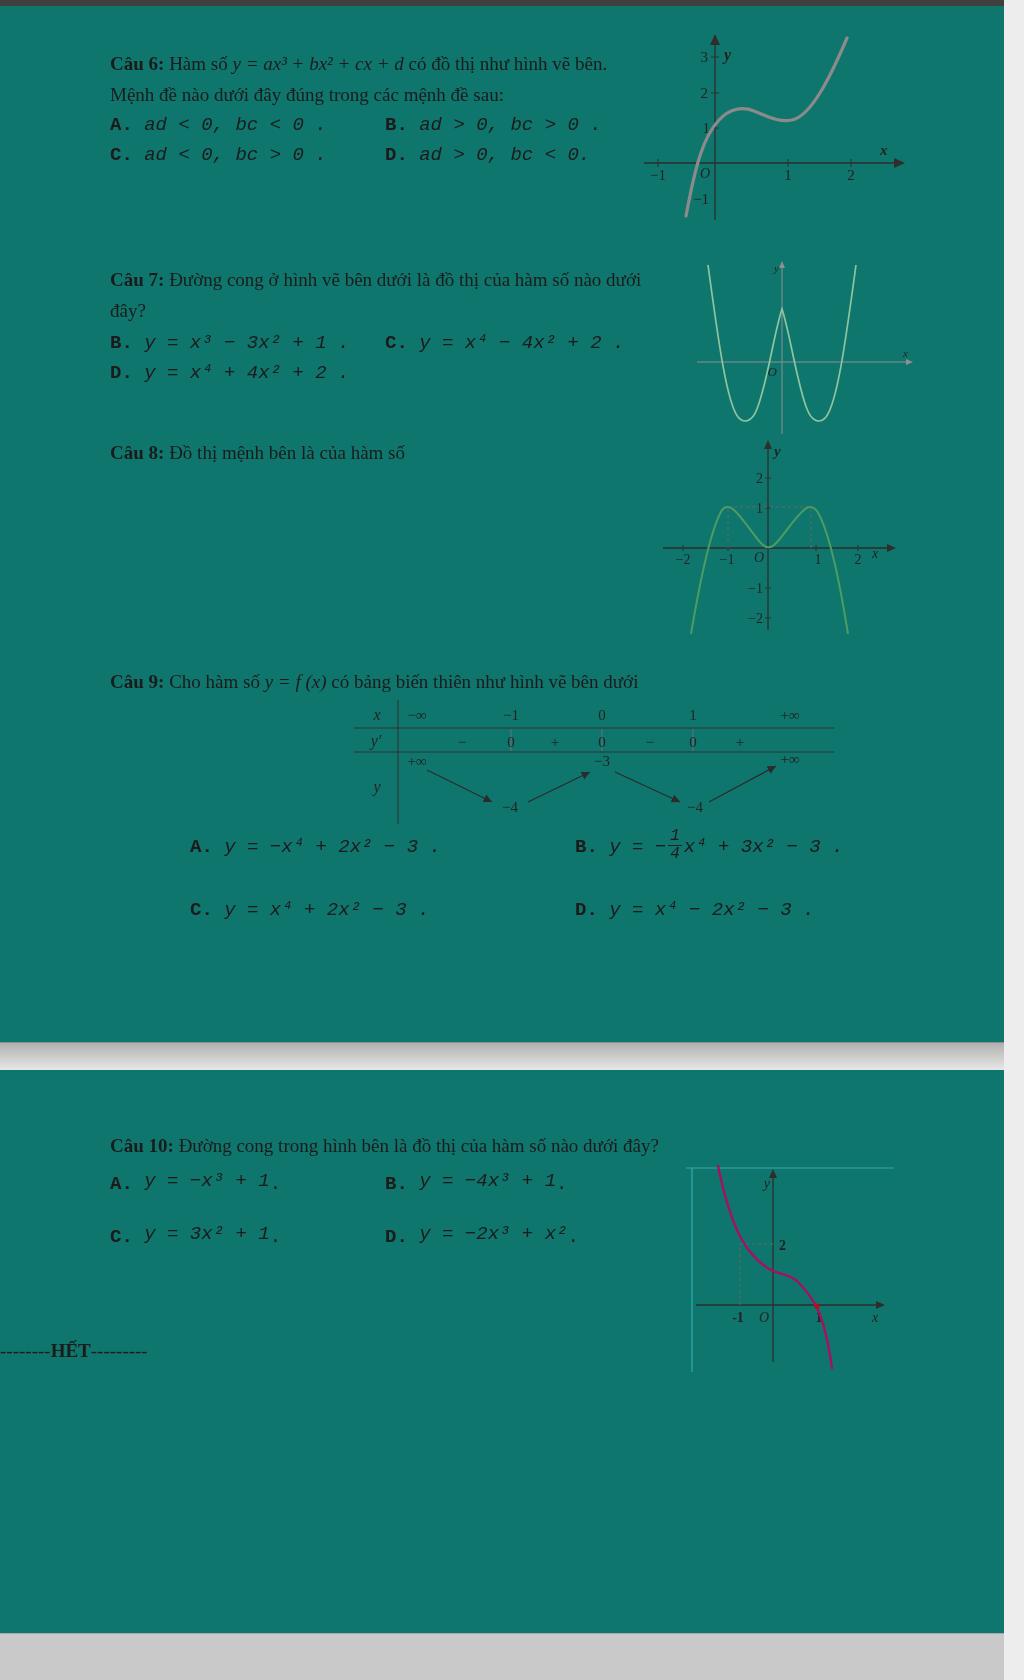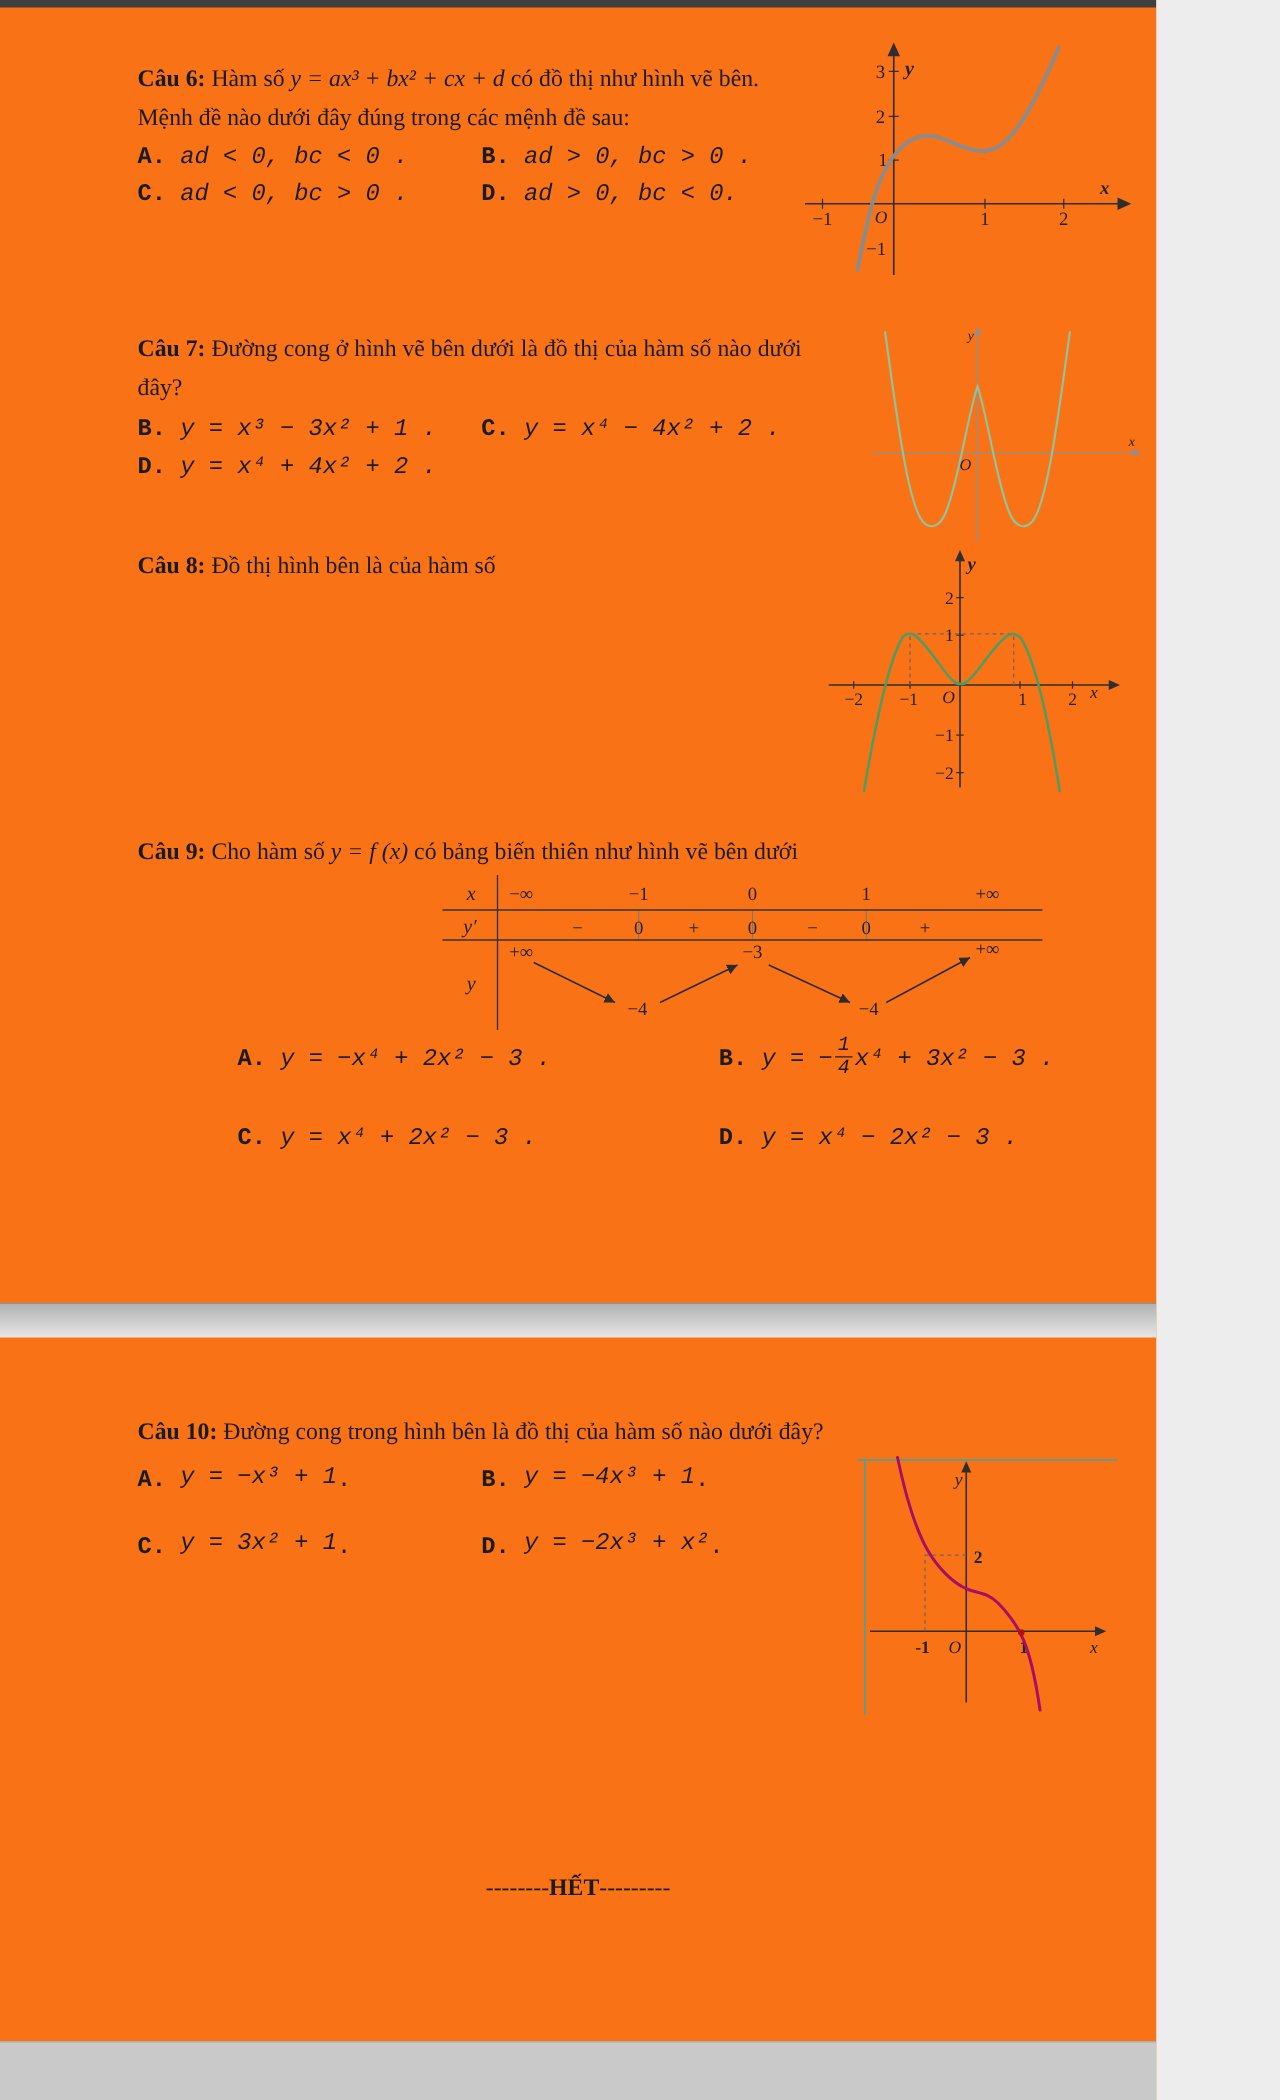--- a/index.html
+++ b/index.html
@@ -1,16 +1,16 @@
 <!DOCTYPE html>
 <html><head>
 <meta charset="utf-8">
 <style>
   html,body{margin:0;padding:0;background:#ededed;}
-  .page{position:relative;width:925px;height:1680px;background:#f97316;
+  .page{position:relative;width:1004px;height:1680px;background:#0f766e;
         font-family:"Liberation Serif",serif;color:#1b1b1b;overflow:hidden;}
   p{margin:0;}
   .topbar{position:absolute;top:0;left:0;right:0;height:6px;background:#3f3f3f;}
   .band-mid{position:absolute;left:0;right:0;top:1042px;height:27px;
             background:linear-gradient(#b1b1b1,#e7e7e7);border-top:1px solid #909090;}
   .band-bottom{position:absolute;left:0;right:0;top:1633px;height:47px;
                background:#c9c9c9;border-top:1px solid #a9a9a9;}
   .q{position:absolute;font-size:19px;line-height:31px;}
   .q b{font-weight:bold;}
   .m{font-style:italic;}
@@ -30,21 +30,21 @@
   .curve10{stroke:#a80f63;stroke-width:2.4;fill:none;stroke-linecap:round;}
   .dash{stroke:#666;stroke-width:1;stroke-dasharray:3 3;fill:none;}
   .tline{stroke:#333;stroke-width:1.1;}
   .tsep{stroke:#777;stroke-width:0.8;}
   .arrowl{stroke:#2b2b2b;stroke-width:1.2;}
   .teal{stroke:#2fa9ac;stroke-width:1.2;}
   .frac{display:inline-flex;flex-direction:column;align-items:center;vertical-align:middle;
         font-style:italic;font-size:16px;line-height:1.05;transform:translateY(-2px);margin:0 2px;}
   .frac .den{border-top:1.2px solid #222;padding:0 2px;}
   .raised{position:relative;top:-3px;display:inline-block;}
-  .het{position:absolute;left:0;right:0;top:1500px;text-align:center;font-size:19px;}
+  .het{position:absolute;left:0;right:0;top:1340px;text-align:left;font-size:19px;}
 </style>
 </head>
 <body>
 
 <div class="page">
   <div class="topbar"></div>
 
   <section class="q" style="left:110px;top:48px;width:548px">
     <p>
       <b>Câu 6:</b>
@@ -104,21 +104,21 @@
     <polygon points="220,102 213,99 213,105" fill="#8f8f8f"></polygon>
     <text class="t11 ital" text-anchor="end" x="86" y="12">y</text>
     <text class="t11 ital" x="210" y="97">x</text>
     <text class="t13 ital" text-anchor="end" x="84" y="116">O</text>
     <path class="curve7" d="M15,5 C24,70 33,142 45,157 C51,164 59,162 64,149 C74,124 81,73 89,49 C97,73 104,124 114,149 C119,162 127,164 133,157 C145,142 154,70 163,5"></path>
   </svg>
 
   <section class="q" style="left:110px;top:437px;width:560px">
     <p>
       <b>Câu 8:</b>
-      <span>Đồ thị hình bên là của hàm số</span>
+      <span>Đồ thị mệnh bên là của hàm số</span>
     </p>
   </section>
 
   <svg class="graph" style="left:653px;top:438px;width:250px;height:196px" viewBox="0 0 250 196">
     <line class="axis" x1="115" y1="8" x2="115" y2="192"></line>
     <polygon points="115,2 111,11 119,11" fill="#2e2e2e"></polygon>
     <line class="axis" x1="10" y1="110" x2="236" y2="110"></line>
     <polygon points="243,110 234,106 234,114" fill="#2e2e2e"></polygon>
     <line class="tick" x1="112" y1="40" x2="118" y2="40"></line>
     <line class="tick" x1="112" y1="70" x2="118" y2="70"></line>

